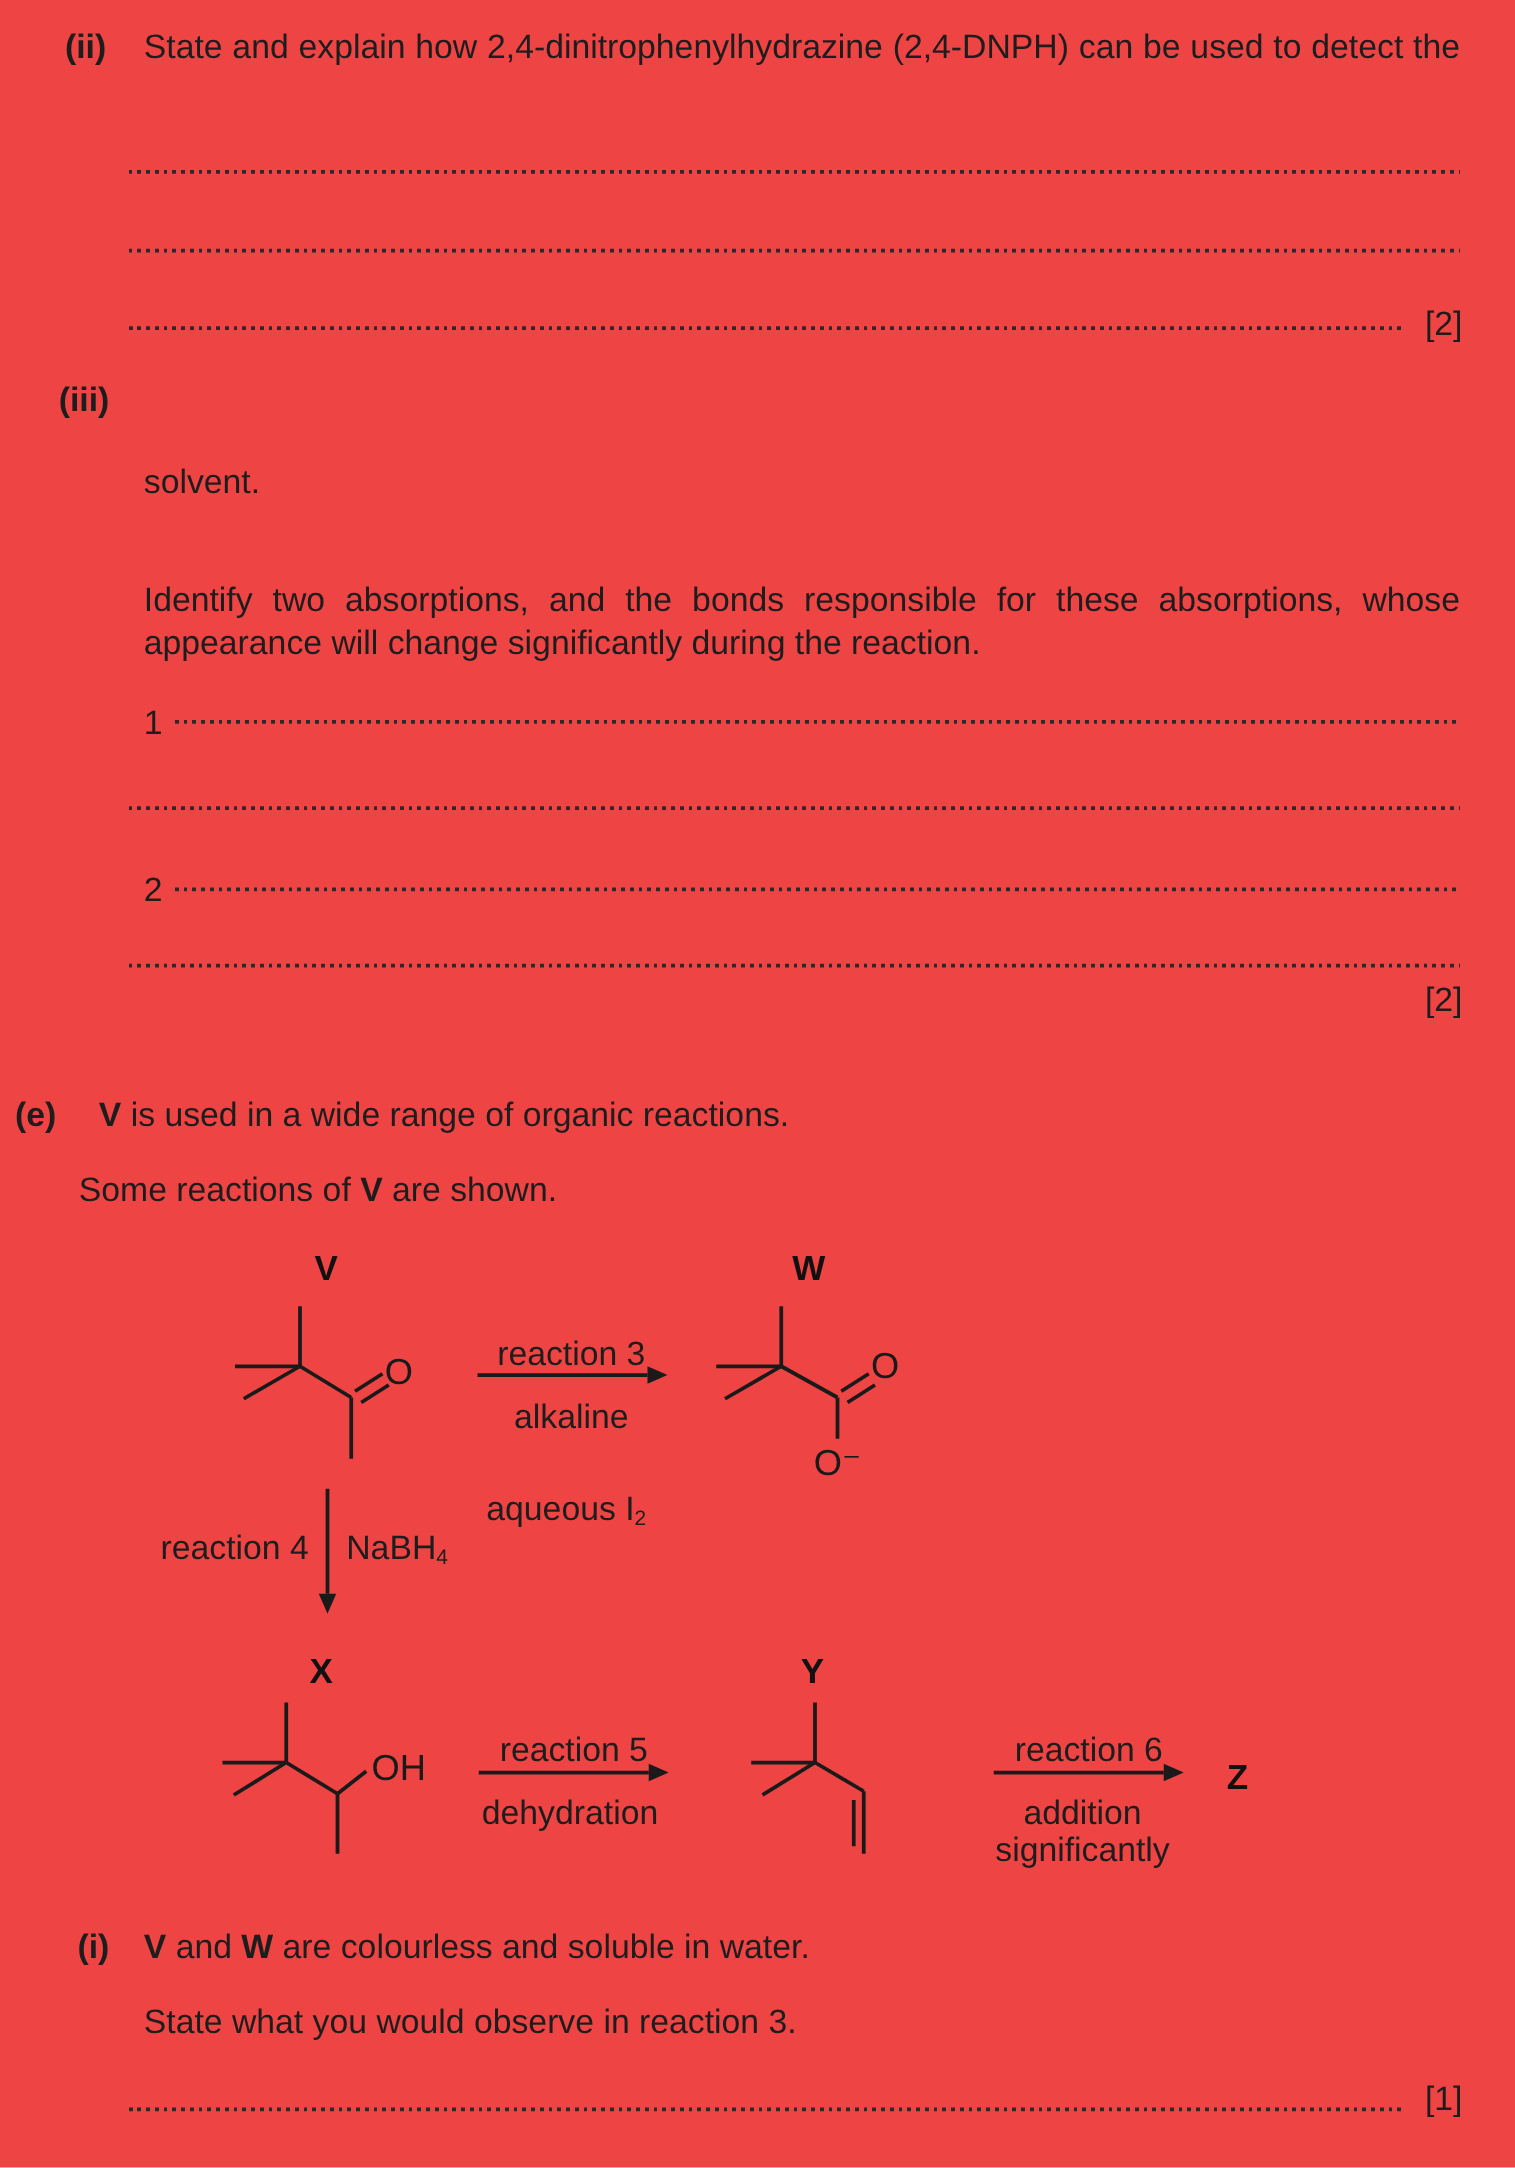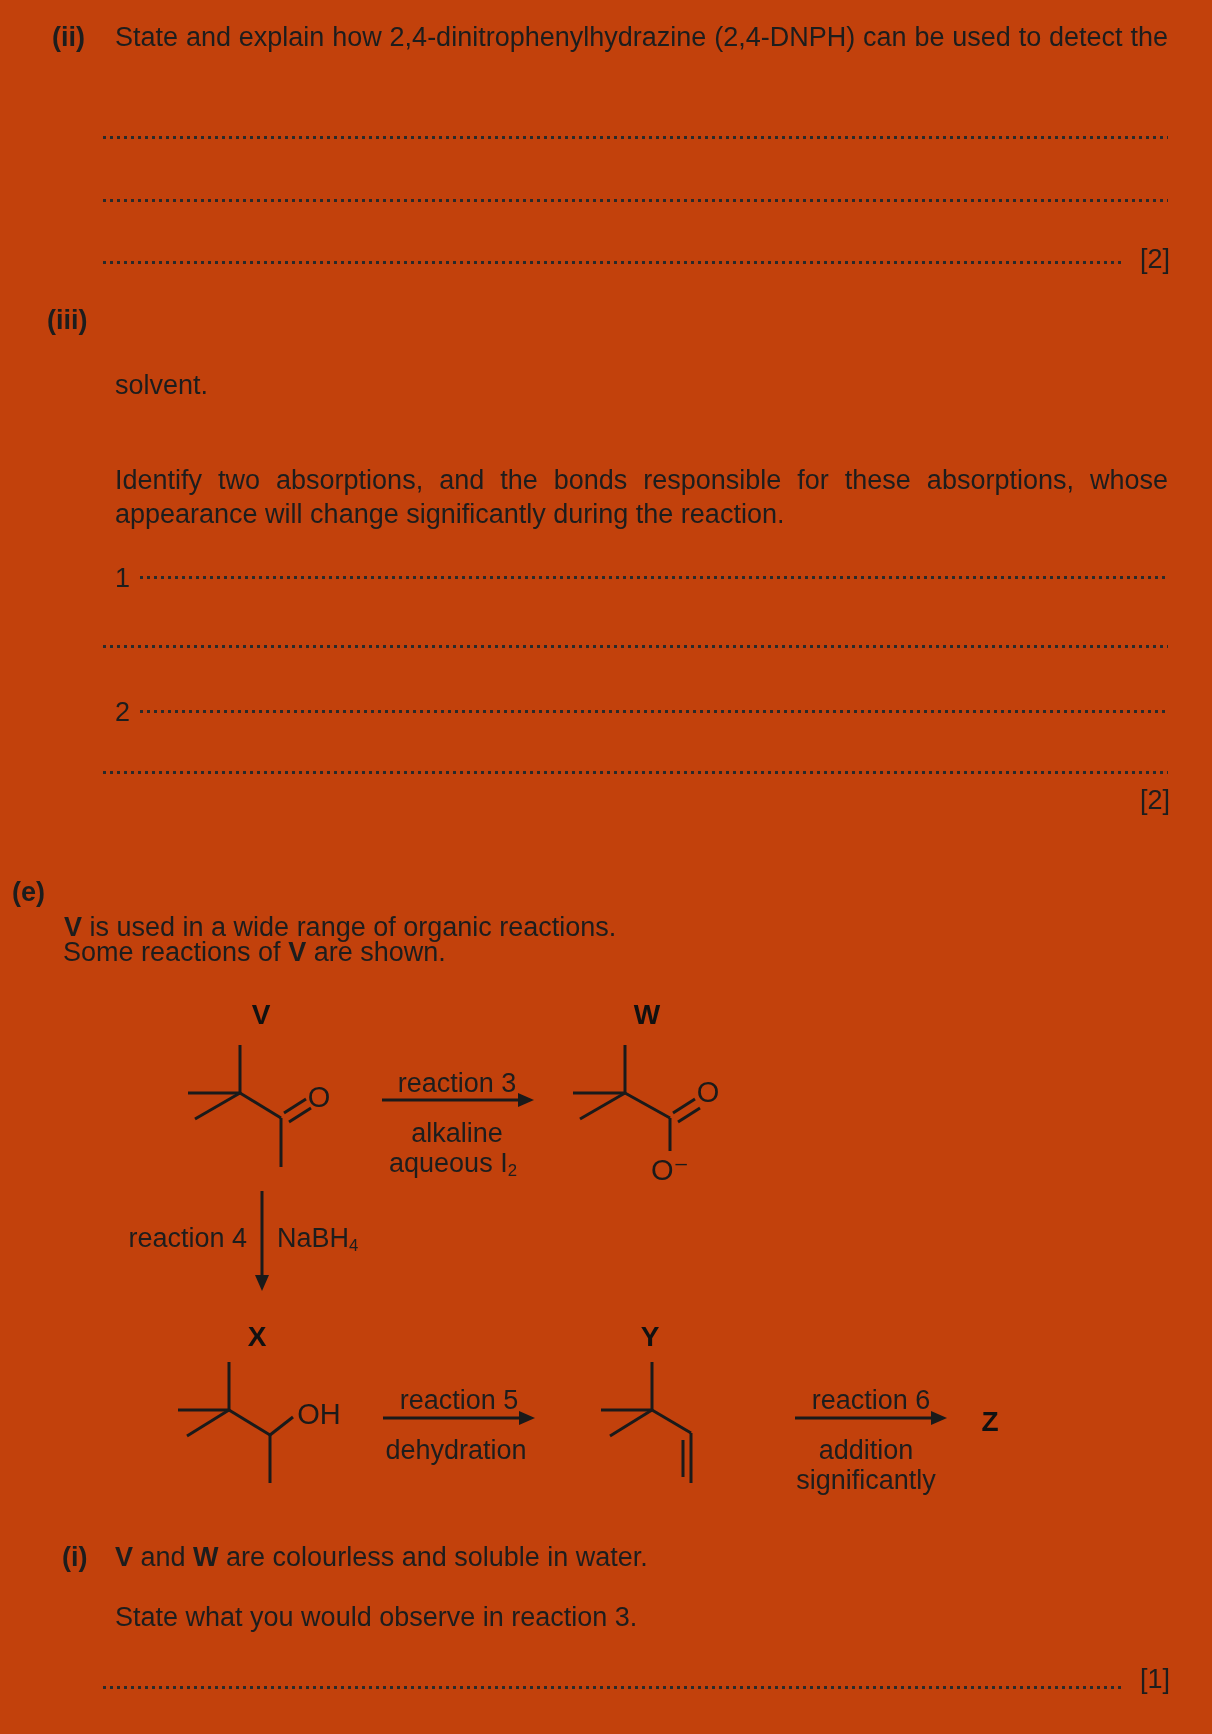--- a/index.html
+++ b/index.html
@@ -1,21 +1,21 @@
 <!DOCTYPE html>
 <html><head>
 <meta charset="utf-8">
 <style>
   * { margin: 0; padding: 0; box-sizing: border-box; }
   html, body { background: #ffffff; }
   #page {
     position: relative;
     width: 1212px;
     height: 1734px;
-    background: #c2410c;
+    background: #ef4444;
     font-family: "Liberation Sans", "DejaVu Sans", sans-serif;
     color: #1d1d1d;
     overflow: hidden;
   }
   .t {
     position: absolute;
     font-size: 27px;
     line-height: 34px;
     color: #1d1d1d;
     white-space: normal;
@@ -74,21 +74,21 @@
   </div>
   <div class="t" style="left:115px; top:561px;">1</div>
   <div class="dots" style="left:140px; top:576px; width:1028px;"></div>
   <div class="dots" style="left:103px; top:645px; width:1065px;"></div>
   <div class="t" style="left:115px; top:695px;">2</div>
   <div class="dots" style="left:140px; top:710px; width:1028px;"></div>
   <div class="dots" style="left:103px; top:771px; width:1065px;"></div>
   <div class="marks" style="right:42px; top:783px;">[2]</div>
 
   <div class="t b" style="left:12px; top:875px;">(e)</div>
-  <div class="t nowrap" style="left:64px; top:875px;margin-top:35px;"><span style="font-weight: 700;">V</span><span> is used in a wide range of organic reactions.</span></div>
+  <div class="t nowrap" style="left:79px; top:875px;"><span style="font-weight: 700;">V</span><span> is used in a wide range of organic reactions.</span></div>
   <div class="t nowrap" style="left:63px; top:935px;"><span>Some reactions of </span><span style="font-weight: 700;">V</span><span> are shown.</span></div>
 
   <div class="clabel" style="left:261px; top:998px;">V</div>
   <div class="clabel" style="left:647px; top:998px;">W</div>
 
   <svg style="left:178px; top:1035px;" width="170" height="140" viewBox="0 0 170 140">
     <line x1="62" y1="10" x2="62" y2="58"></line>
     <line x1="10" y1="58" x2="62" y2="58"></line>
     <line x1="62" y1="58" x2="17" y2="84"></line>
     <line x1="62" y1="58" x2="103" y2="83"></line>
@@ -97,21 +97,21 @@
     <line x1="111" y1="87" x2="133" y2="73"></line>
     <text x="141" y="72" text-anchor="middle">O</text>
   </svg>
 
   <svg style="left:382px; top:1089px;" width="152" height="22" viewBox="0 0 152 22">
     <line x1="0" y1="11" x2="136" y2="11"></line>
     <polygon points="136,4 152,11 136,18"></polygon>
   </svg>
   <div class="t cent" style="left:457px; top:1066px;">reaction 3</div>
   <div class="t cent" style="left:457px; top:1116px;">alkaline</div>
-  <div class="t cent" style="left:453px; top:1146px;text-align:right;"><span>aqueous I</span><sub>2</sub></div>
+  <div class="t cent" style="left:453px; top:1190px;text-align:right;"><span>aqueous I</span><sub>2</sub></div>
 
   <svg style="left:563px; top:1035px;" width="175" height="155" viewBox="0 0 175 155">
     <line x1="62" y1="10" x2="62" y2="58"></line>
     <line x1="10" y1="58" x2="62" y2="58"></line>
     <line x1="62" y1="58" x2="17" y2="84"></line>
     <line x1="62" y1="58" x2="107" y2="83"></line>
     <line x1="110" y1="78" x2="132" y2="64"></line>
     <line x1="115" y1="87" x2="137" y2="73"></line>
     <line x1="107" y1="83" x2="107" y2="116"></line>
     <text x="145" y="67" text-anchor="middle">O</text>

